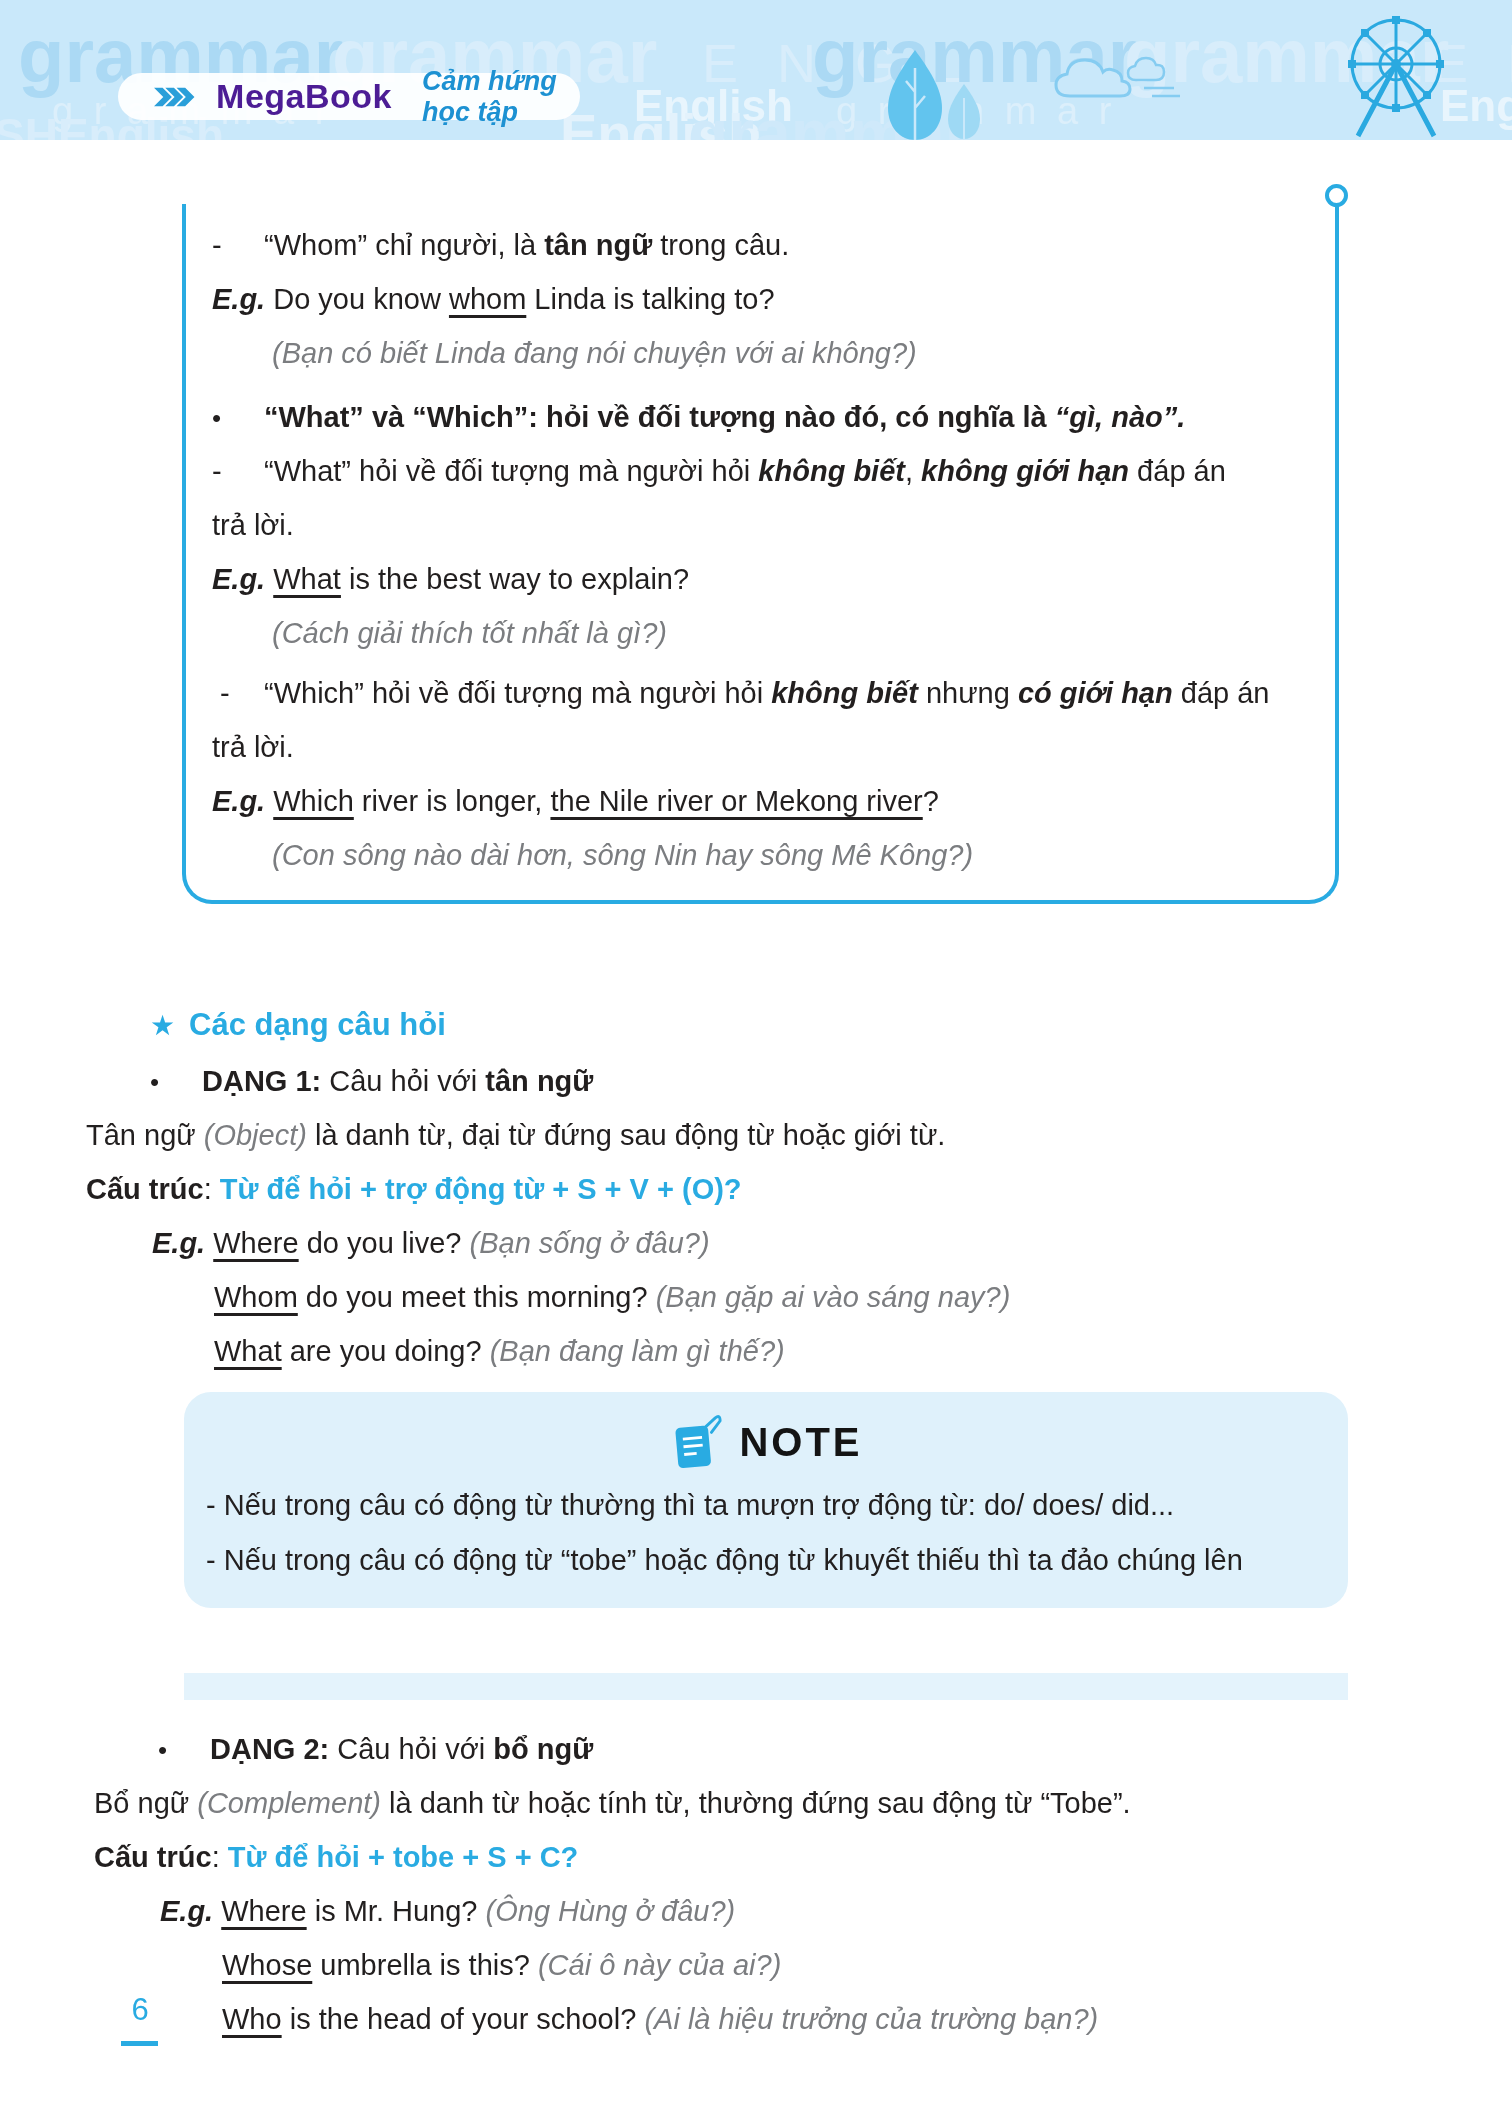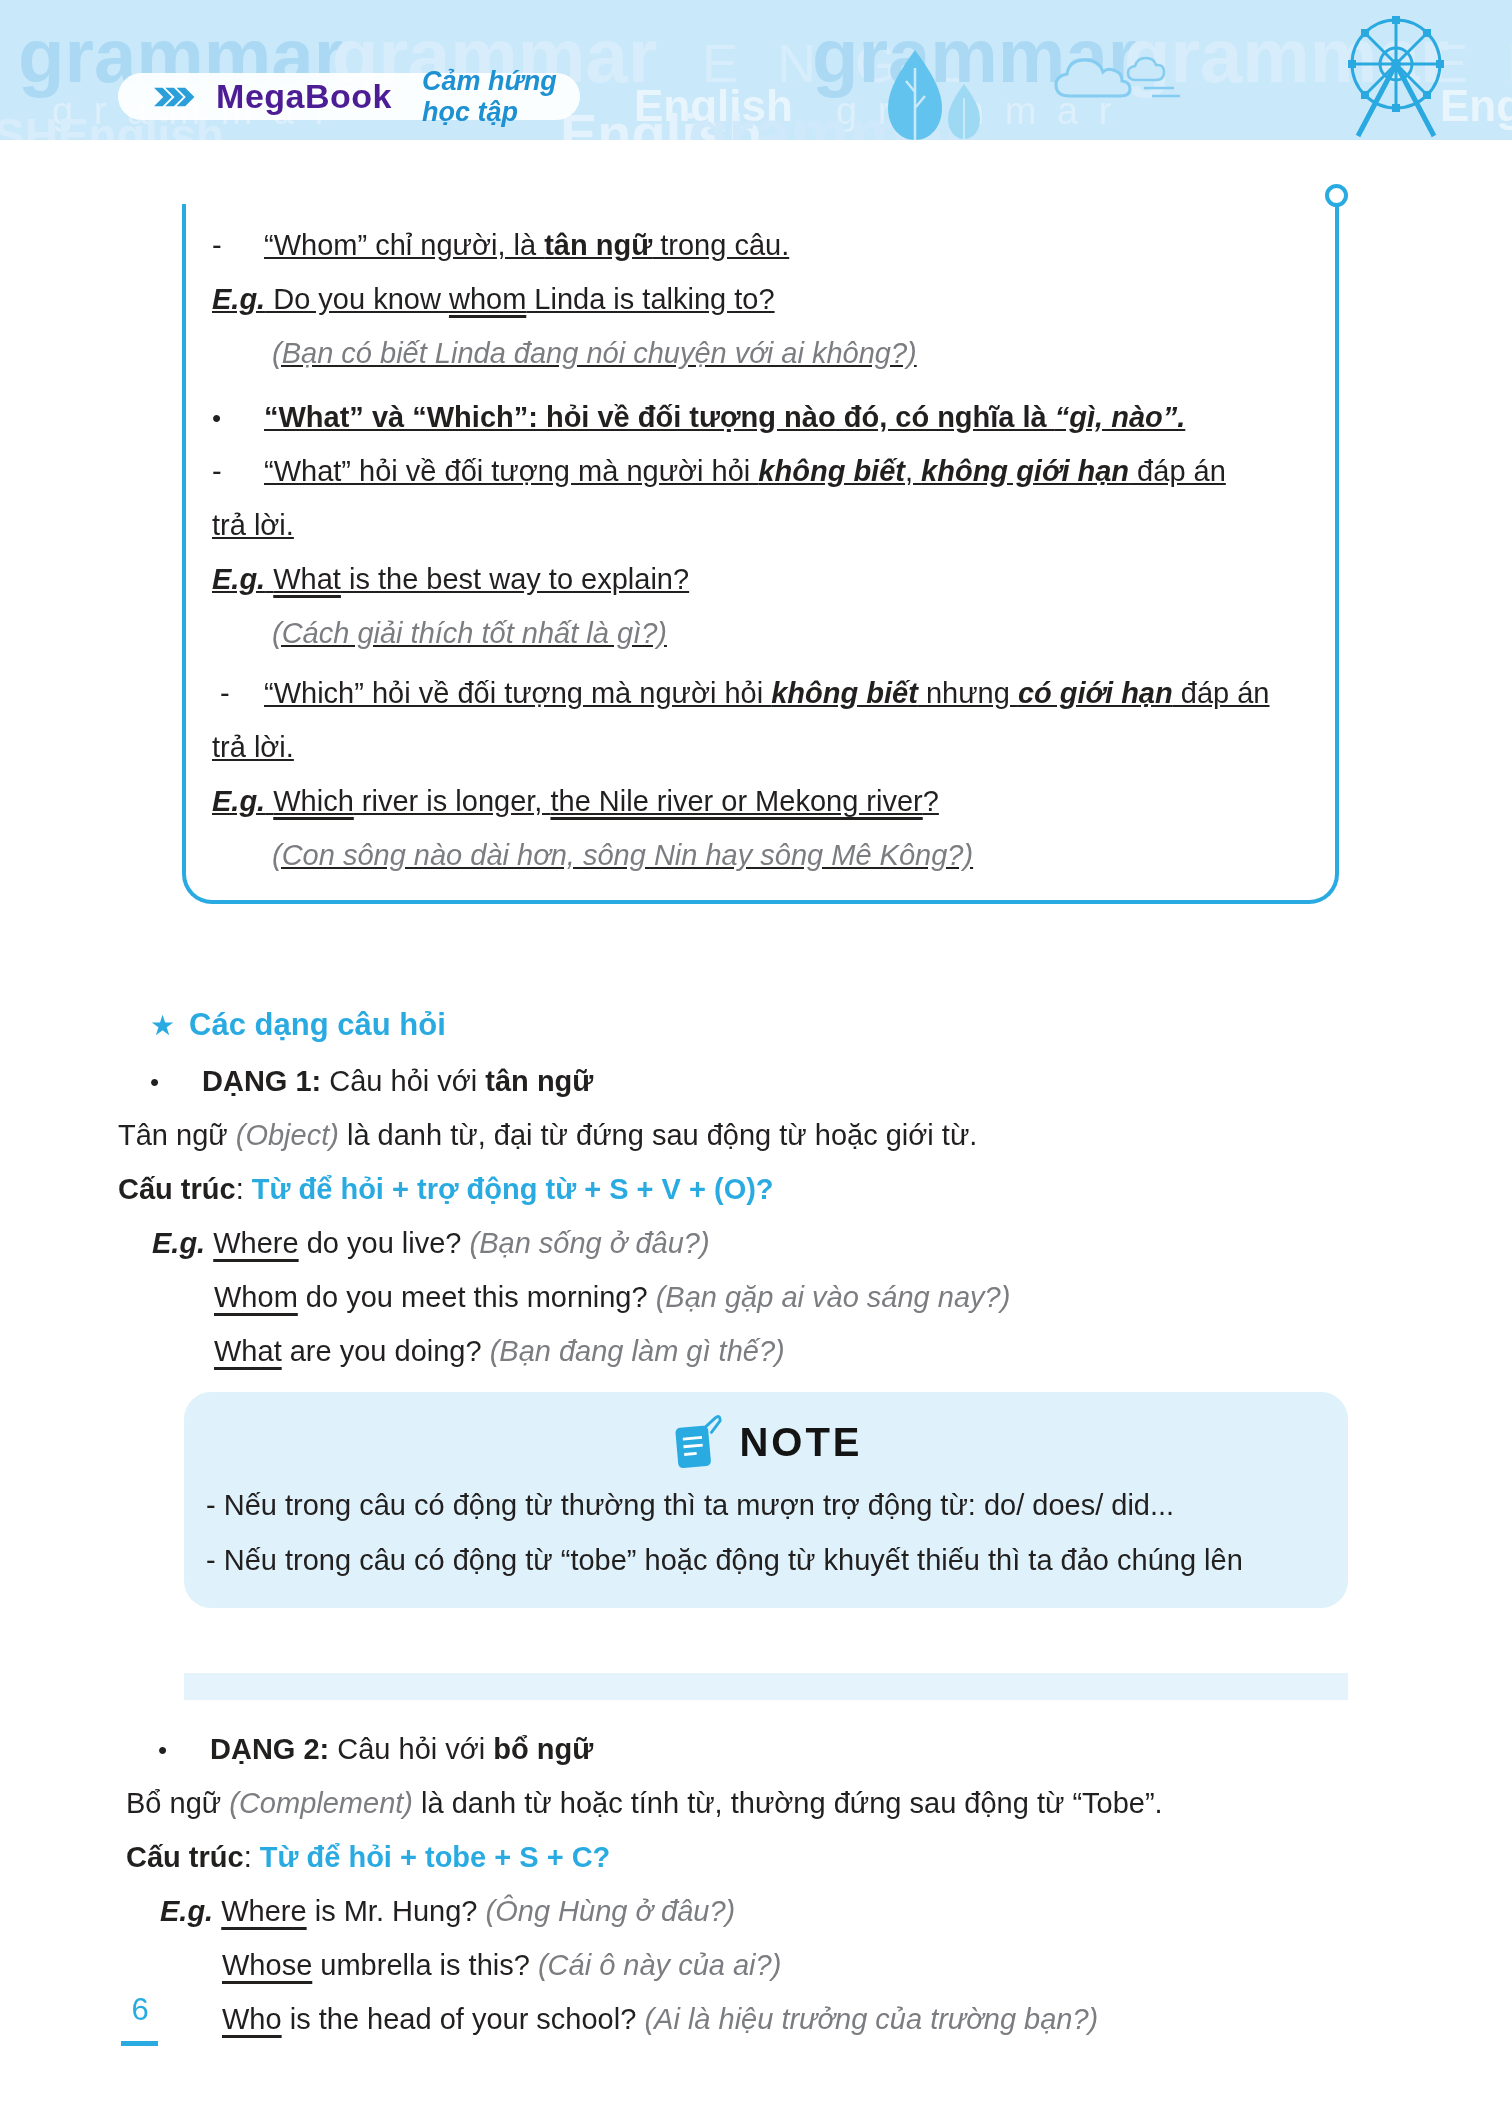--- a/index.html
+++ b/index.html
@@ -22,29 +22,29 @@
   
   .content-box{
     position:absolute;left:182px;top:204px;width:1157px;height:700px;box-sizing:border-box;
     border-left:4px solid #29abe2;border-right:4px solid #29abe2;border-bottom:4px solid #29abe2;
     border-radius:0 0 30px 30px;
   }
   .pin{
     position:absolute;left:1325px;top:184px;width:23px;height:23px;box-sizing:border-box;
     border:4px solid #29abe2;border-radius:50%;background:#fff;
   }
-  .box-inner{padding:14px 14px 0 26px;text-decoration:underline;}
+  .box-inner{padding:14px 14px 0 26px;}
   
   .line{height:54px;line-height:54px;white-space:nowrap;}
   .l-trans{padding-left:60px;}
   .l-gap{margin-top:10px;}
   .l-gap2{margin-top:6px;}
   .l-cont{padding-left:16px;}
   .l-bullet{padding-left:150px;}
-  .l-indent{padding-left:118px;}
+  .l-indent{padding-left:86px;}
   .l-indent2{padding-left:214px;}
   .l-eg{padding-left:152px;}
   .sg-n{}
   .sg-b{font-weight:bold;}
   .sg-bi{font-weight:bold;font-style:italic;}
   .sg-u{text-decoration:underline;text-decoration-thickness:2.5px;text-underline-offset:6px;}
   .sg-g{color:#7b7d80;font-style:italic;}
   .sg-bu{color:#29abe2;font-weight:bold;margin-top:24px;}
   .sg-eg{font-weight:bold;font-style:italic;}
   .sg-mk{display:inline-block;width:52px;}

